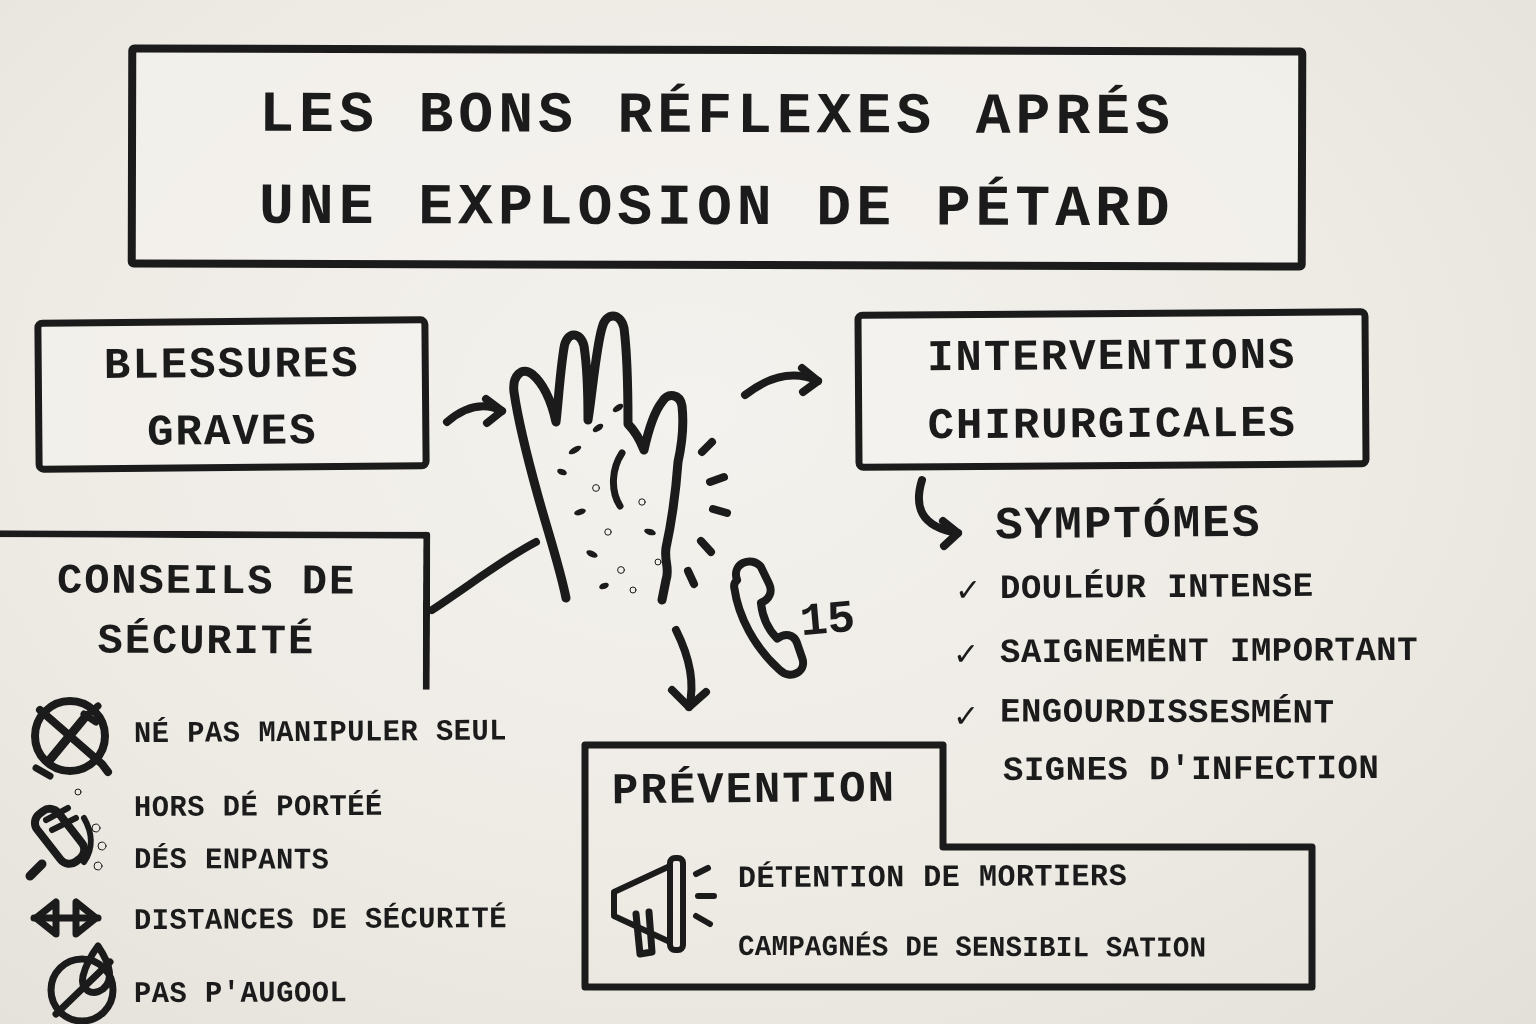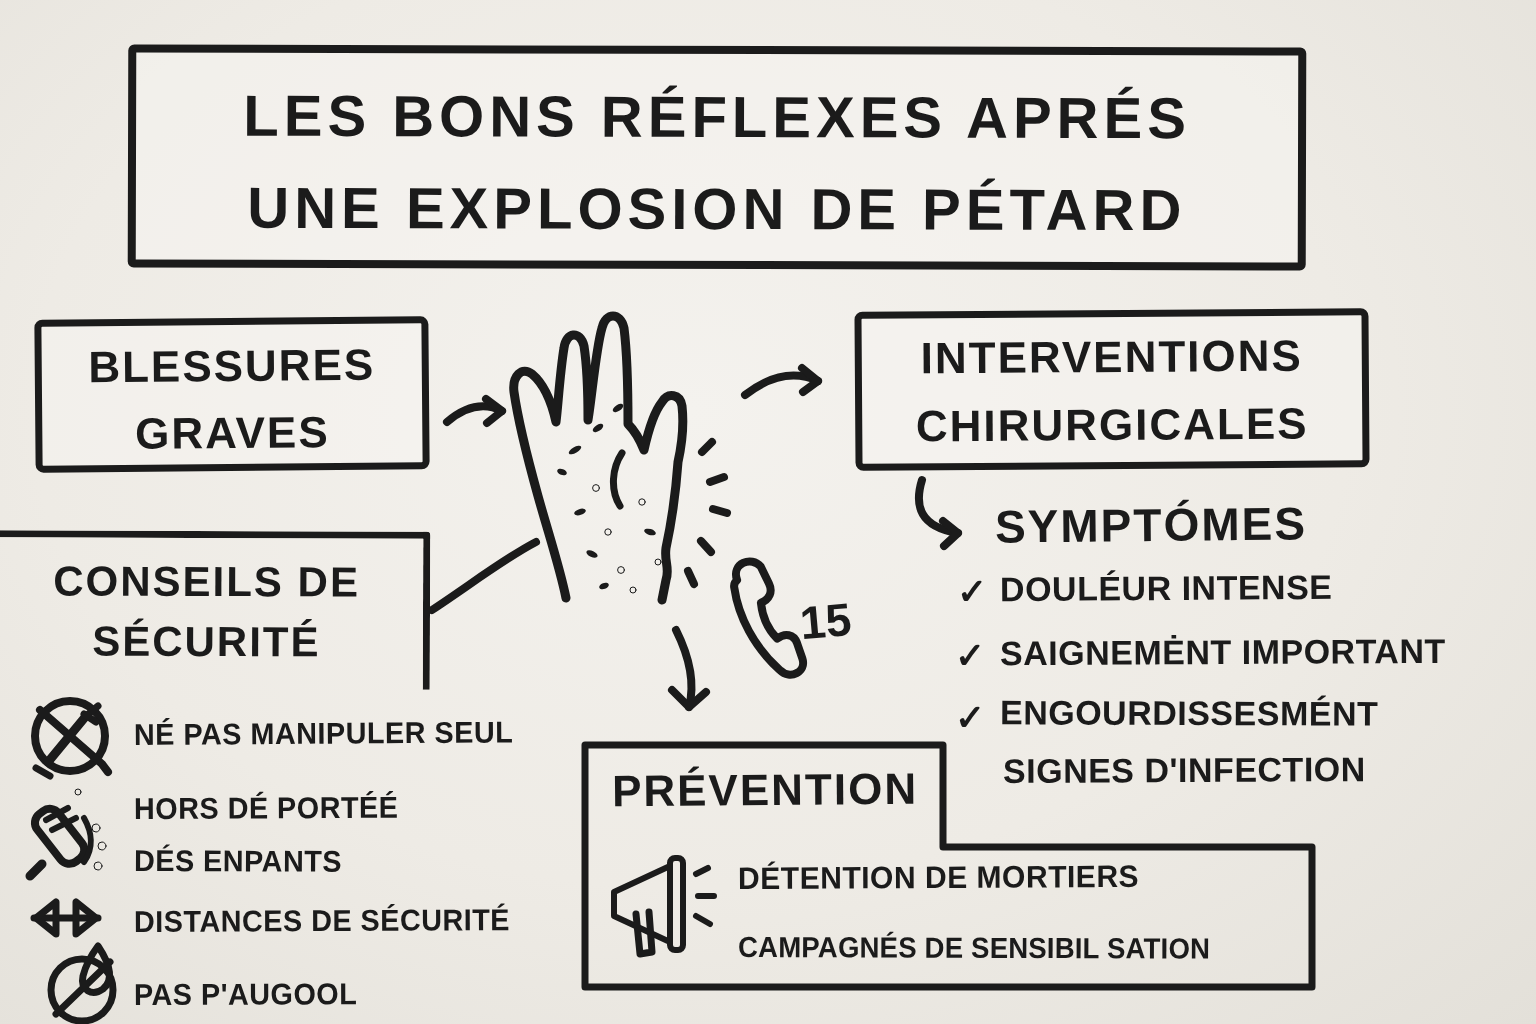--- a/index.html
+++ b/index.html
@@ -1,19 +1,19 @@
 <!DOCTYPE html>
 <html><head>
 <meta charset="utf-8">
 <style>
   html,body{margin:0;padding:0;background:#d8d5cf;}
   .canvas{
     position:relative;width:1536px;height:1024px;overflow:hidden;
     background:radial-gradient(ellipse at 45% 40%, #f4f2ee 0%, #eeebe5 55%, #e3e0d9 100%);
-    font-family:Liberation Sans, sans-serif;
+    font-family:Liberation Mono, monospace;
     color:#1b1b1b;
   }
   .abs{position:absolute;}
   .hand-text{
     font-weight:700;
     white-space:nowrap;
     line-height:1.1;
   }
   .box{
     position:absolute;

